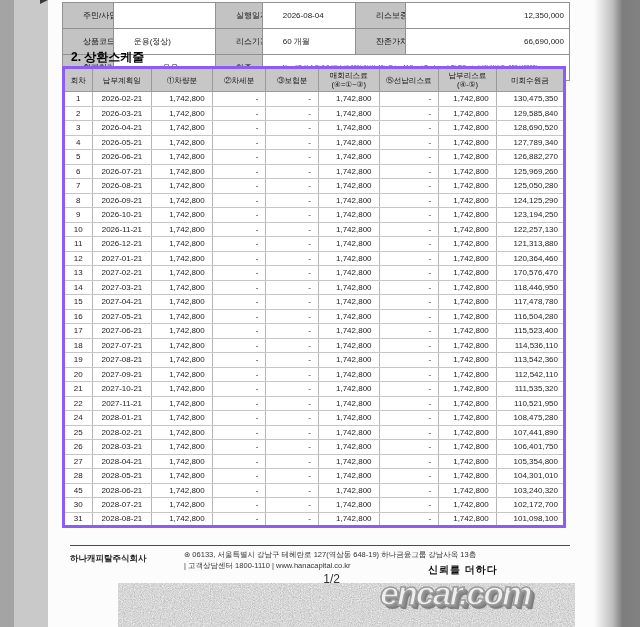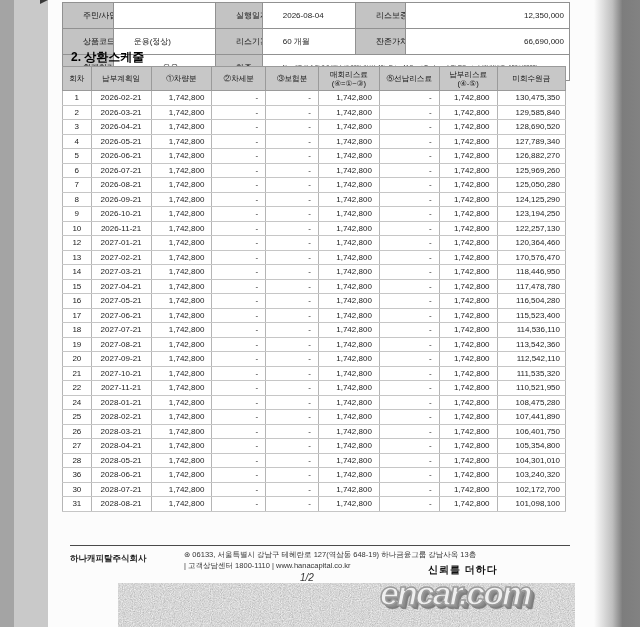--- a/index.html
+++ b/index.html
@@ -29,40 +29,40 @@
   }
   .info-table td.lbl { background:#c3c3c3; color:#111; }
   .info-table td.num { text-align:right; padding-right:5px; }
   .info-table td.r   { text-align:center; padding-right:8px; }
   .info-table td.tiny { font-size:5.5px; color:#333; }
 
   
   .section-title { position:absolute; left:62px; top:49px; font-size:12px; font-weight:bold; color:#000;margin-left:9px; }
 
   
-  .sched-table { position:absolute; left:62px; top:66px; width:504px; table-layout:fixed; border:1px solid #8b5cf6; }
+  .sched-table { position:absolute; left:62px; top:66px; width:504px; table-layout:fixed; border:3px solid #8b5cf6; }
   .sched-table th {
     background:#c7c7c7; border:1px solid #9a9a9a; font-weight:400; font-size:7.6px;
     height:24px; white-space:pre-line; line-height:9px; color:#111; padding:0 1px;
   }
   .sched-table td {
     border:1px solid #c6c6c6; border-left:1px solid #b5b5b5; border-right:1px solid #b5b5b5;
     font-size:8px; color:#222; padding:0 2px; overflow:hidden; white-space:nowrap; background:#fff;
   }
   .sched-table tbody tr { height:14.5px; }
   .sched-table td.c0, .sched-table td.c1 { text-align:center; }
   .sched-table td.c2, .sched-table td.c3, .sched-table td.c4, .sched-table td.c5,
   .sched-table td.c6, .sched-table td.c7 { text-align:right; padding-right:7px; }
   .sched-table td.c8 { text-align:right; padding-right:5px; }
 
   
   .footer-rule { position:absolute; left:70px; top:545px; width:500px; height:1px; background:#4a4a4a; }
   .company-name { position:absolute; left:70px; top:553px; font-size:8.5px; font-weight:bold; color:#222;text-align:right; }
   .footer-address { position:absolute; left:184px; top:549px; font-size:7.5px; line-height:11px; color:#333; white-space:nowrap; }
-  .page-number { position:absolute; left:300px; top:572px; width:40px; text-align:left; font-size:10px; color:#333;font-style:italic; }
+  .page-number { position:absolute; left:300px; top:572px; width:40px; text-align:right; font-size:12px; color:#333; }
   .slogan { position:absolute; left:428px; top:563px; font-size:10px; font-weight:bold; color:#111; letter-spacing:1px; }
 
   
   .noise-wrap { position:absolute; left:118px; top:583px; width:457px; height:44px; z-index:2; }
   .watermark {
     position:absolute; left:380px; top:574px; z-index:6;
     font-size:34px; font-weight:bold; font-style:italic; letter-spacing:-2px;
     color:#efefef; -webkit-text-stroke:1.5px #9b9b9b;
     text-shadow: 2px 2px 0 #8d8d8d, 3px 3px 0 #828282, 4px 4px 1px #767676;
     white-space:nowrap;
@@ -244,20 +244,31 @@
         <td class="c1">2026-11-21</td>
         <td class="c2">1,742,800</td>
         <td class="c3">-</td>
         <td class="c4">-</td>
         <td class="c5">1,742,800</td>
         <td class="c6">-</td>
         <td class="c7">1,742,800</td>
         <td class="c8">122,257,130</td>
       </tr>
       <tr>
+        <td class="c0">11</td>
+        <td class="c1">2026-12-21</td>
+        <td class="c2">1,742,800</td>
+        <td class="c3">-</td>
+        <td class="c4">-</td>
+        <td class="c5">1,742,800</td>
+        <td class="c6">-</td>
+        <td class="c7">1,742,800</td>
+        <td class="c8">121,313,880</td>
+      </tr>
+      <tr>
         <td class="c0">12</td>
         <td class="c1">2027-01-21</td>
         <td class="c2">1,742,800</td>
         <td class="c3">-</td>
         <td class="c4">-</td>
         <td class="c5">1,742,800</td>
         <td class="c6">-</td>
         <td class="c7">1,742,800</td>
         <td class="c8">120,364,460</td>
       </tr>
@@ -420,21 +431,21 @@
         <td class="c1">2028-05-21</td>
         <td class="c2">1,742,800</td>
         <td class="c3">-</td>
         <td class="c4">-</td>
         <td class="c5">1,742,800</td>
         <td class="c6">-</td>
         <td class="c7">1,742,800</td>
         <td class="c8">104,301,010</td>
       </tr>
       <tr>
-        <td class="c0">36</td>
+        <td class="c0">45</td>
         <td class="c1">2028-06-21</td>
         <td class="c2">1,742,800</td>
         <td class="c3">-</td>
         <td class="c4">-</td>
         <td class="c5">1,742,800</td>
         <td class="c6">-</td>
         <td class="c7">1,742,800</td>
         <td class="c8">103,240,320</td>
       </tr>
       <tr>

